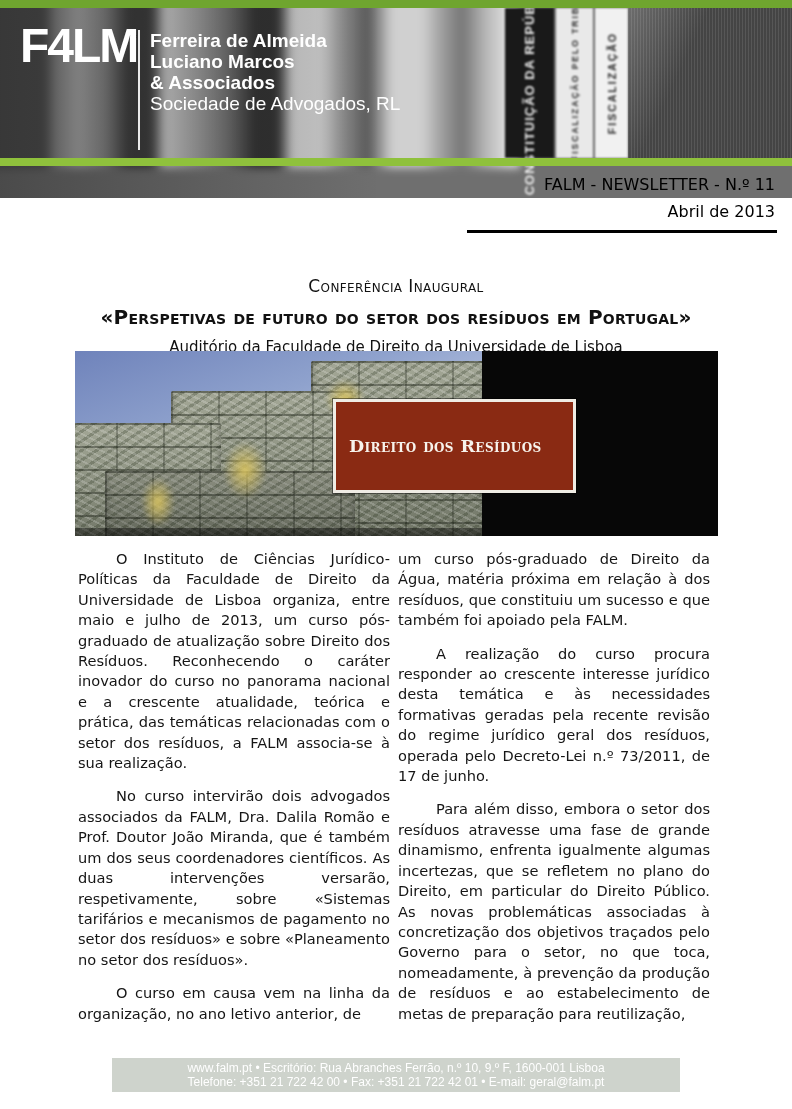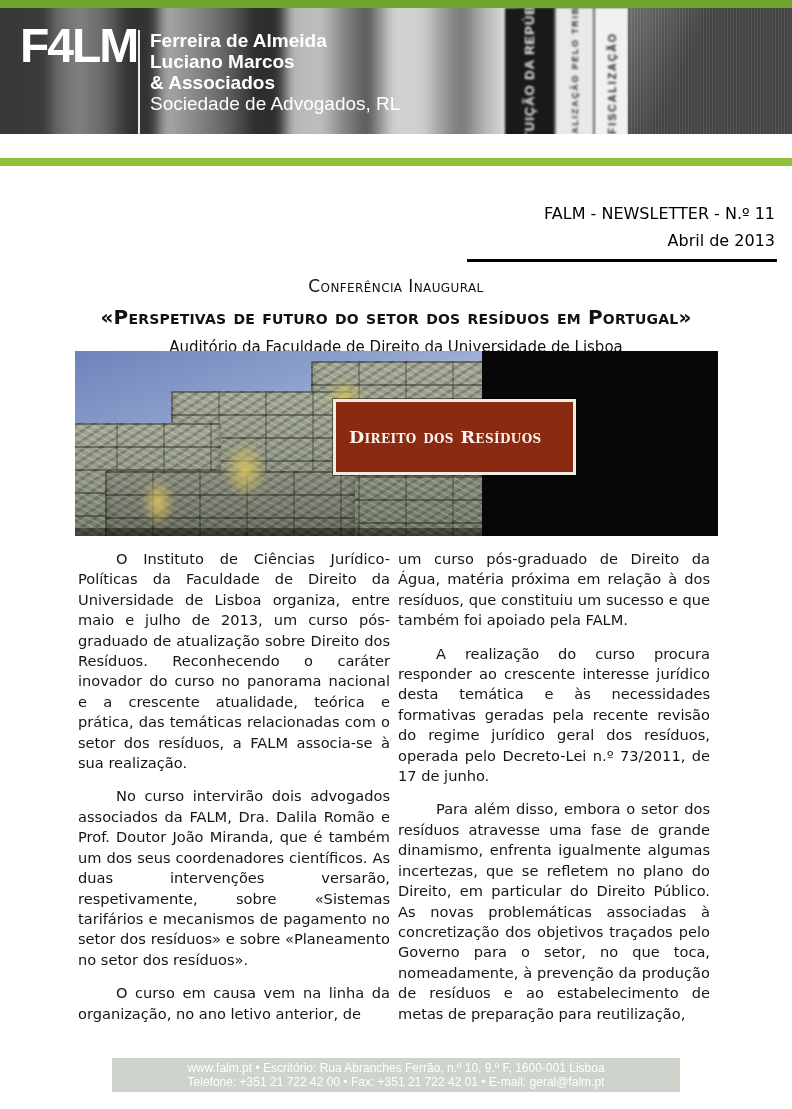--- a/index.html
+++ b/index.html
@@ -7,21 +7,21 @@
   .page {
     position:relative; width:792px; height:1109px; margin:0 auto;
     background:#ffffff; overflow:hidden;
     font-family:"DejaVu Sans", sans-serif; color:#141414;
   }
 
   
   .topbar { position:absolute; left:0; top:0; width:792px; height:8px; background:#6fa52f; }
 
   
-  .header { position:absolute; left:0; top:8px; width:792px; height:126px; overflow:hidden; background:#6f6f6f; }
+  .header { position:absolute; left:0; top:8px; width:792px; height:190px; overflow:hidden; background:#6f6f6f; }
   .stripes {
     position:absolute; left:-10px; top:-10px; width:530px; height:170px;
     filter:blur(4px);
     background:linear-gradient(90deg,
       #4d4d4d 0px,#4d4d4d 55px,#8f8f8f 65px,#b8b8b8 88px,#8a8a8a 115px,
       #3a3a3a 138px,#3a3a3a 162px,#d8d8d8 175px,#ababab 202px,#6e6e6e 238px,
       #303030 265px,#303030 288px,#cacaca 302px,#cacaca 332px,#8f8f8f 352px,
       #585858 378px,#d0d0d0 402px,#d0d0d0 432px,#9e9e9e 452px,#767676 472px,
       #b5b5b5 495px,#e3e3e3 520px);
   }
@@ -54,21 +54,21 @@
   .vsep { position:absolute; left:138px; top:22px; width:2px; height:120px; background:rgba(255,255,255,.9); }
   .firm-block { position:absolute; left:150px; top:22px; color:#ffffff; font-family:"Liberation Sans", sans-serif; }
   .firm-bold { font-weight:bold; font-size:19px; line-height:21px; }
   .firm-reg  { font-weight:normal; font-size:19px; line-height:22px; }
 
   
   .greenbar2 { position:absolute; left:0; top:158px; width:792px; height:8px; background:#8fc13c; }
 
   
   .masthead { position:absolute; top:176px; right:17px; text-align:right; color:#000; }
-  .mh-title { font-size:16px; line-height:17px;margin-top:29px; }
+  .mh-title { font-size:16px; line-height:17px; }
   .mh-date  { font-size:16px; line-height:17px; margin-top:10px; }
   .mh-rule  { width:310px; height:3px; background:#000; margin-top:10px; margin-left:auto; margin-right:-2px; }
 
   
   .event { position:absolute; left:0; top:245px; width:792px; text-align:center; color:#111; }
   .kicker   { font-variant:small-caps; font-size:17px; letter-spacing:.4px;margin-top:31px; }
   .ev-title { font-variant:small-caps; font-weight:bold; font-size:20px; letter-spacing:.2px; margin-top:9px; }
   .ev-venue { font-size:15px; margin-top:10px; line-height:16px; }
   .ev-date  { font-size:15px; font-weight:bold; line-height:17px; }
 
@@ -93,21 +93,21 @@
   .b3 { left:236px; top:10px;  width:175px; height:180px; }
   .b4 { left:30px;  top:120px; width:250px; height:70px; filter:brightness(.85); }
   .patch { position:absolute; filter:blur(2px); background:radial-gradient(ellipse at center, rgba(216,195,96,.95) 0%, rgba(216,195,96,0) 70%); }
   .p1 { left:148px; top:90px;  width:44px; height:58px; }
   .p2 { left:66px;  top:126px; width:34px; height:50px; }
   .p3 { left:330px; top:55px;  width:38px; height:46px; }
   .p4 { left:250px; top:28px;  width:40px; height:40px; }
   .photo-base { position:absolute; left:0; bottom:0; width:407px; height:8px; background:rgba(0,0,0,.4); }
 
   .label-box {
-    position:absolute; left:258px; top:48px; width:243px; height:76px;
+    position:absolute; left:258px; top:48px; width:243px; height:94px;
     background:#8a2a13; border:3px solid #efece4;
     box-shadow:0 0 0 1px rgba(0,0,0,.45);
     display:flex; align-items:center; padding-left:13px;
   }
   .label-box span {
     font-family:"DejaVu Serif", serif; font-weight:bold; font-variant:small-caps;
     font-size:17.5px; letter-spacing:.4px; color:#f7f3ec;
   }
 
   

